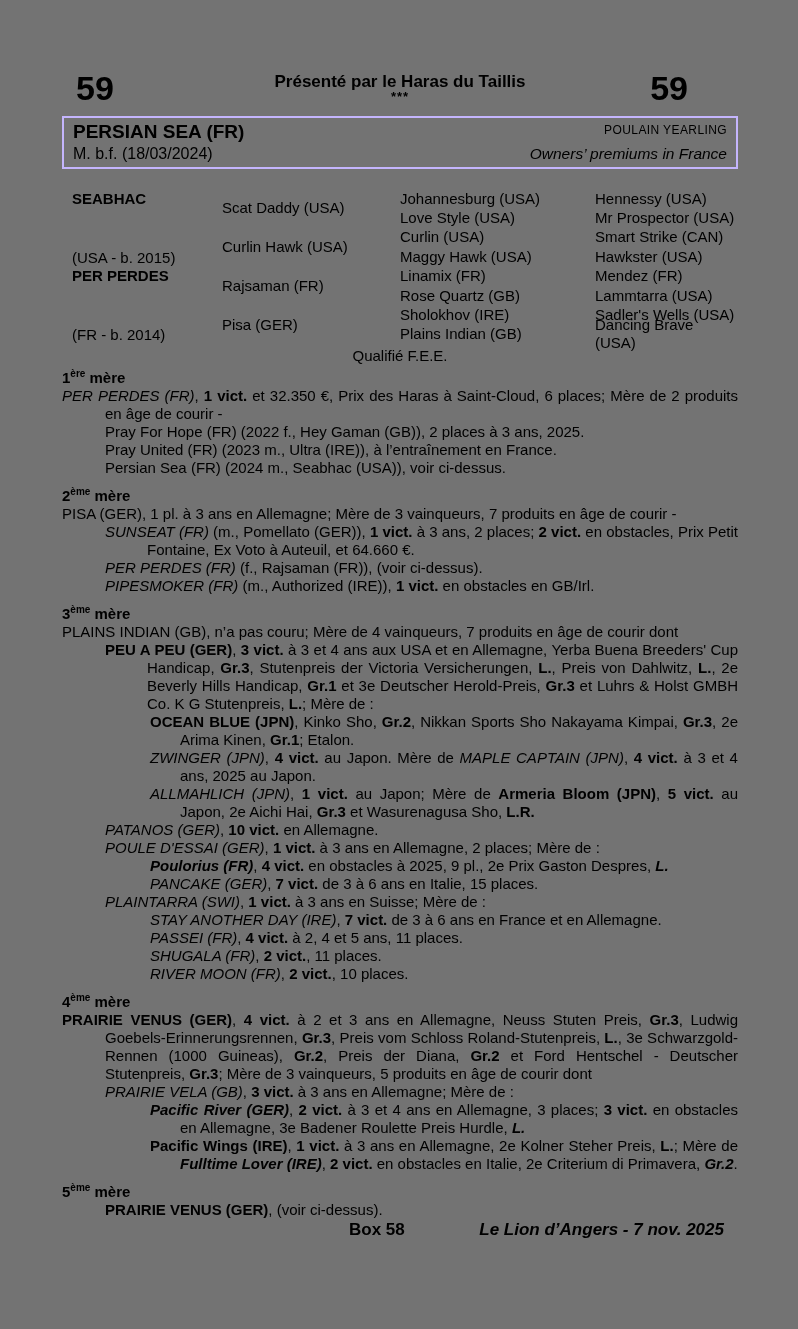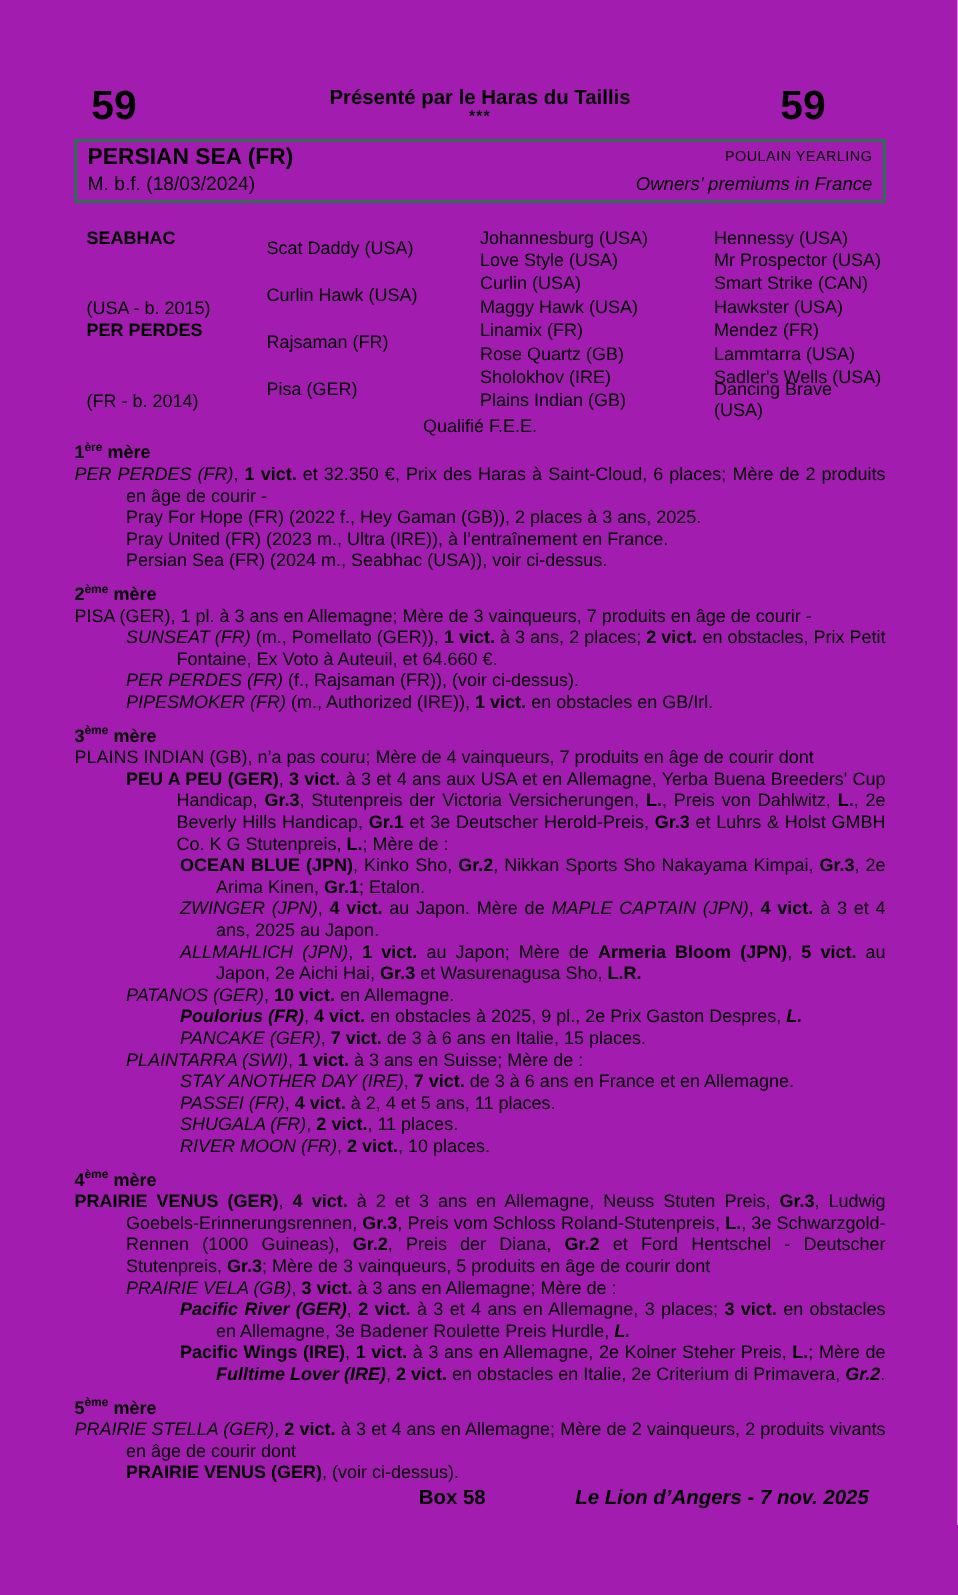--- a/index.html
+++ b/index.html
@@ -1,40 +1,40 @@
 <!DOCTYPE html>
 <html><head>
 <meta charset="utf-8">
 <style>
   html,body{margin:0;padding:0;background:#fff;}
   .page{
     position:relative;
     width:798px;height:1329px;
     box-sizing:border-box;
     padding:0 60px 0 62px;
-    background:#a21caf;
+    background:#737373;
     color:#000;
     font-family:"Liberation Sans","DejaVu Sans",sans-serif;
     font-size:15px;line-height:18px;
     overflow:hidden;
   }
   
   .page-header{
     display:grid;grid-template-columns:1fr auto 1fr;
     align-items:start;margin-top:72px;
   }
   .lot-num{font-size:34px;font-weight:bold;line-height:32px;}
   .lot-left{justify-self:start;margin-left:14px;}
   .lot-right{justify-self:end;margin-right:50px;}
   .presenter{font-size:17px;font-weight:bold;text-align:center;line-height:19px;}
   .stars{font-size:13px;font-weight:bold;text-align:center;line-height:11px;letter-spacing:1px;}
   
   .title-box{
     display:flex;justify-content:space-between;
-    border:2px solid #15803d;
+    border:2px solid #c4b5fd;
     margin-top:12px;
     padding:2px 9px 3px 9px;
   }
   .horse-name{font-size:19px;font-weight:bold;line-height:23px;}
   .horse-desc{font-size:16px;line-height:21px;}
   .tb-right{display:flex;flex-direction:column;justify-content:space-between;text-align:right;}
   .category{font-size:12px;line-height:21px;letter-spacing:.4px;}
   .premiums{font-size:15.5px;font-style:italic;line-height:21px;}
   
   .pedigree{
@@ -140,38 +140,38 @@
         <p class="para lvl1"><span class="r-i">PIPESMOKER (FR)</span><span class="r-n"> (m., Authorized (IRE)), </span><span class="r-b">1 vict.</span><span class="r-n"> en obstacles en GB/Irl.</span></p>
       </section>
       <section class="mare-section">
         <h3 class="sec-head">3<sup>ème</sup> mère</h3>
         <p class="para lvl0"><span class="r-n">PLAINS INDIAN (GB), n’a pas couru; Mère de 4 vainqueurs, 7 produits en âge de courir dont</span></p>
         <p class="para lvl1"><span class="r-b">PEU A PEU (GER)</span><span class="r-n">, </span><span class="r-b">3 vict.</span><span class="r-n"> à 3 et 4 ans aux USA et en Allemagne, Yerba Buena Breeders' Cup Handicap, </span><span class="r-b">Gr.3</span><span class="r-n">, Stutenpreis der Victoria Versicherungen, </span><span class="r-b">L.</span><span class="r-n">, Preis von Dahlwitz, </span><span class="r-b">L.</span><span class="r-n">, 2e Beverly Hills Handicap, </span><span class="r-b">Gr.1</span><span class="r-n"> et 3e Deutscher Herold-Preis, </span><span class="r-b">Gr.3</span><span class="r-n"> et Luhrs &amp; Holst GMBH Co. K G Stutenpreis, </span><span class="r-b">L.</span><span class="r-n">; Mère de :</span></p>
         <p class="para lvl2"><span class="r-b">OCEAN BLUE (JPN)</span><span class="r-n">, Kinko Sho, </span><span class="r-b">Gr.2</span><span class="r-n">, Nikkan Sports Sho Nakayama Kimpai, </span><span class="r-b">Gr.3</span><span class="r-n">, 2e Arima Kinen, </span><span class="r-b">Gr.1</span><span class="r-n">; Etalon.</span></p>
         <p class="para lvl2"><span class="r-i">ZWINGER (JPN)</span><span class="r-n">, </span><span class="r-b">4 vict.</span><span class="r-n"> au Japon. Mère de </span><span class="r-i">MAPLE CAPTAIN (JPN)</span><span class="r-n">, </span><span class="r-b">4 vict.</span><span class="r-n"> à 3 et 4 ans, 2025 au Japon.</span></p>
         <p class="para lvl2"><span class="r-i">ALLMAHLICH (JPN)</span><span class="r-n">, </span><span class="r-b">1 vict.</span><span class="r-n"> au Japon; Mère de </span><span class="r-b">Armeria Bloom (JPN)</span><span class="r-n">, </span><span class="r-b">5 vict.</span><span class="r-n"> au Japon, 2e Aichi Hai, </span><span class="r-b">Gr.3</span><span class="r-n"> et Wasurenagusa Sho, </span><span class="r-b">L.R.</span></p>
         <p class="para lvl1"><span class="r-i">PATANOS (GER)</span><span class="r-n">, </span><span class="r-b">10 vict.</span><span class="r-n"> en Allemagne.</span></p>
+        <p class="para lvl1"><span class="r-i">POULE D'ESSAI (GER)</span><span class="r-n">, </span><span class="r-b">1 vict.</span><span class="r-n"> à 3 ans en Allemagne, 2 places; Mère de :</span></p>
         <p class="para lvl2"><span class="r-bi">Poulorius (FR)</span><span class="r-n">, </span><span class="r-b">4 vict.</span><span class="r-n"> en obstacles à 2025, 9 pl., 2e Prix Gaston Despres, </span><span class="r-bi">L.</span></p>
         <p class="para lvl2"><span class="r-i">PANCAKE (GER)</span><span class="r-n">, </span><span class="r-b">7 vict.</span><span class="r-n"> de 3 à 6 ans en Italie, 15 places.</span></p>
         <p class="para lvl1"><span class="r-i">PLAINTARRA (SWI)</span><span class="r-n">, </span><span class="r-b">1 vict.</span><span class="r-n"> à 3 ans en Suisse; Mère de :</span></p>
         <p class="para lvl2"><span class="r-i">STAY ANOTHER DAY (IRE)</span><span class="r-n">, </span><span class="r-b">7 vict.</span><span class="r-n"> de 3 à 6 ans en France et en Allemagne.</span></p>
         <p class="para lvl2"><span class="r-i">PASSEI (FR)</span><span class="r-n">, </span><span class="r-b">4 vict.</span><span class="r-n"> à 2, 4 et 5 ans, 11 places.</span></p>
         <p class="para lvl2"><span class="r-i">SHUGALA (FR)</span><span class="r-n">, </span><span class="r-b">2 vict.</span><span class="r-n">, 11 places.</span></p>
         <p class="para lvl2"><span class="r-i">RIVER MOON (FR)</span><span class="r-n">, </span><span class="r-b">2 vict.</span><span class="r-n">, 10 places.</span></p>
       </section>
       <section class="mare-section">
         <h3 class="sec-head">4<sup>ème</sup> mère</h3>
         <p class="para lvl0"><span class="r-b">PRAIRIE VENUS (GER)</span><span class="r-n">, </span><span class="r-b">4 vict.</span><span class="r-n"> à 2 et 3 ans en Allemagne, Neuss Stuten Preis, </span><span class="r-b">Gr.3</span><span class="r-n">, Ludwig Goebels-Erinnerungsrennen, </span><span class="r-b">Gr.3</span><span class="r-n">, Preis vom Schloss Roland-Stutenpreis, </span><span class="r-b">L.</span><span class="r-n">, 3e Schwarzgold-Rennen (1000 Guineas), </span><span class="r-b">Gr.2</span><span class="r-n">, Preis der Diana, </span><span class="r-b">Gr.2</span><span class="r-n"> et Ford Hentschel - Deutscher Stutenpreis, </span><span class="r-b">Gr.3</span><span class="r-n">; Mère de 3 vainqueurs, 5 produits en âge de courir dont</span></p>
         <p class="para lvl1"><span class="r-i">PRAIRIE VELA (GB)</span><span class="r-n">, </span><span class="r-b">3 vict.</span><span class="r-n"> à 3 ans en Allemagne; Mère de :</span></p>
         <p class="para lvl2"><span class="r-bi">Pacific River (GER)</span><span class="r-n">, </span><span class="r-b">2 vict.</span><span class="r-n"> à 3 et 4 ans en Allemagne, 3 places; </span><span class="r-b">3 vict.</span><span class="r-n"> en obstacles en Allemagne, 3e Badener Roulette Preis Hurdle, </span><span class="r-bi">L.</span></p>
         <p class="para lvl2"><span class="r-b">Pacific Wings (IRE)</span><span class="r-n">, </span><span class="r-b">1 vict.</span><span class="r-n"> à 3 ans en Allemagne, 2e Kolner Steher Preis, </span><span class="r-b">L.</span><span class="r-n">; Mère de </span><span class="r-bi">Fulltime Lover (IRE)</span><span class="r-n">, </span><span class="r-b">2 vict.</span><span class="r-n"> en obstacles en Italie, 2e Criterium di Primavera, </span><span class="r-bi">Gr.2</span><span class="r-n">.</span></p>
       </section>
       <section class="mare-section">
         <h3 class="sec-head">5<sup>ème</sup> mère</h3>
-        <p class="para lvl0"><span class="r-i">PRAIRIE STELLA (GER)</span><span class="r-n">, </span><span class="r-b">2 vict.</span><span class="r-n"> à 3 et 4 ans en Allemagne; Mère de 2 vainqueurs, 2 produits vivants en âge de courir dont</span></p>
         <p class="para lvl1"><span class="r-b">PRAIRIE VENUS (GER)</span><span class="r-n">, (voir ci-dessus).</span></p>
       </section>
     </div>
 
   <footer class="page-footer">
     <div class="box-num">Box 58</div>
     <div class="venue">Le Lion d’Angers - 7 nov. 2025</div>
   </footer>
 
 </div>

